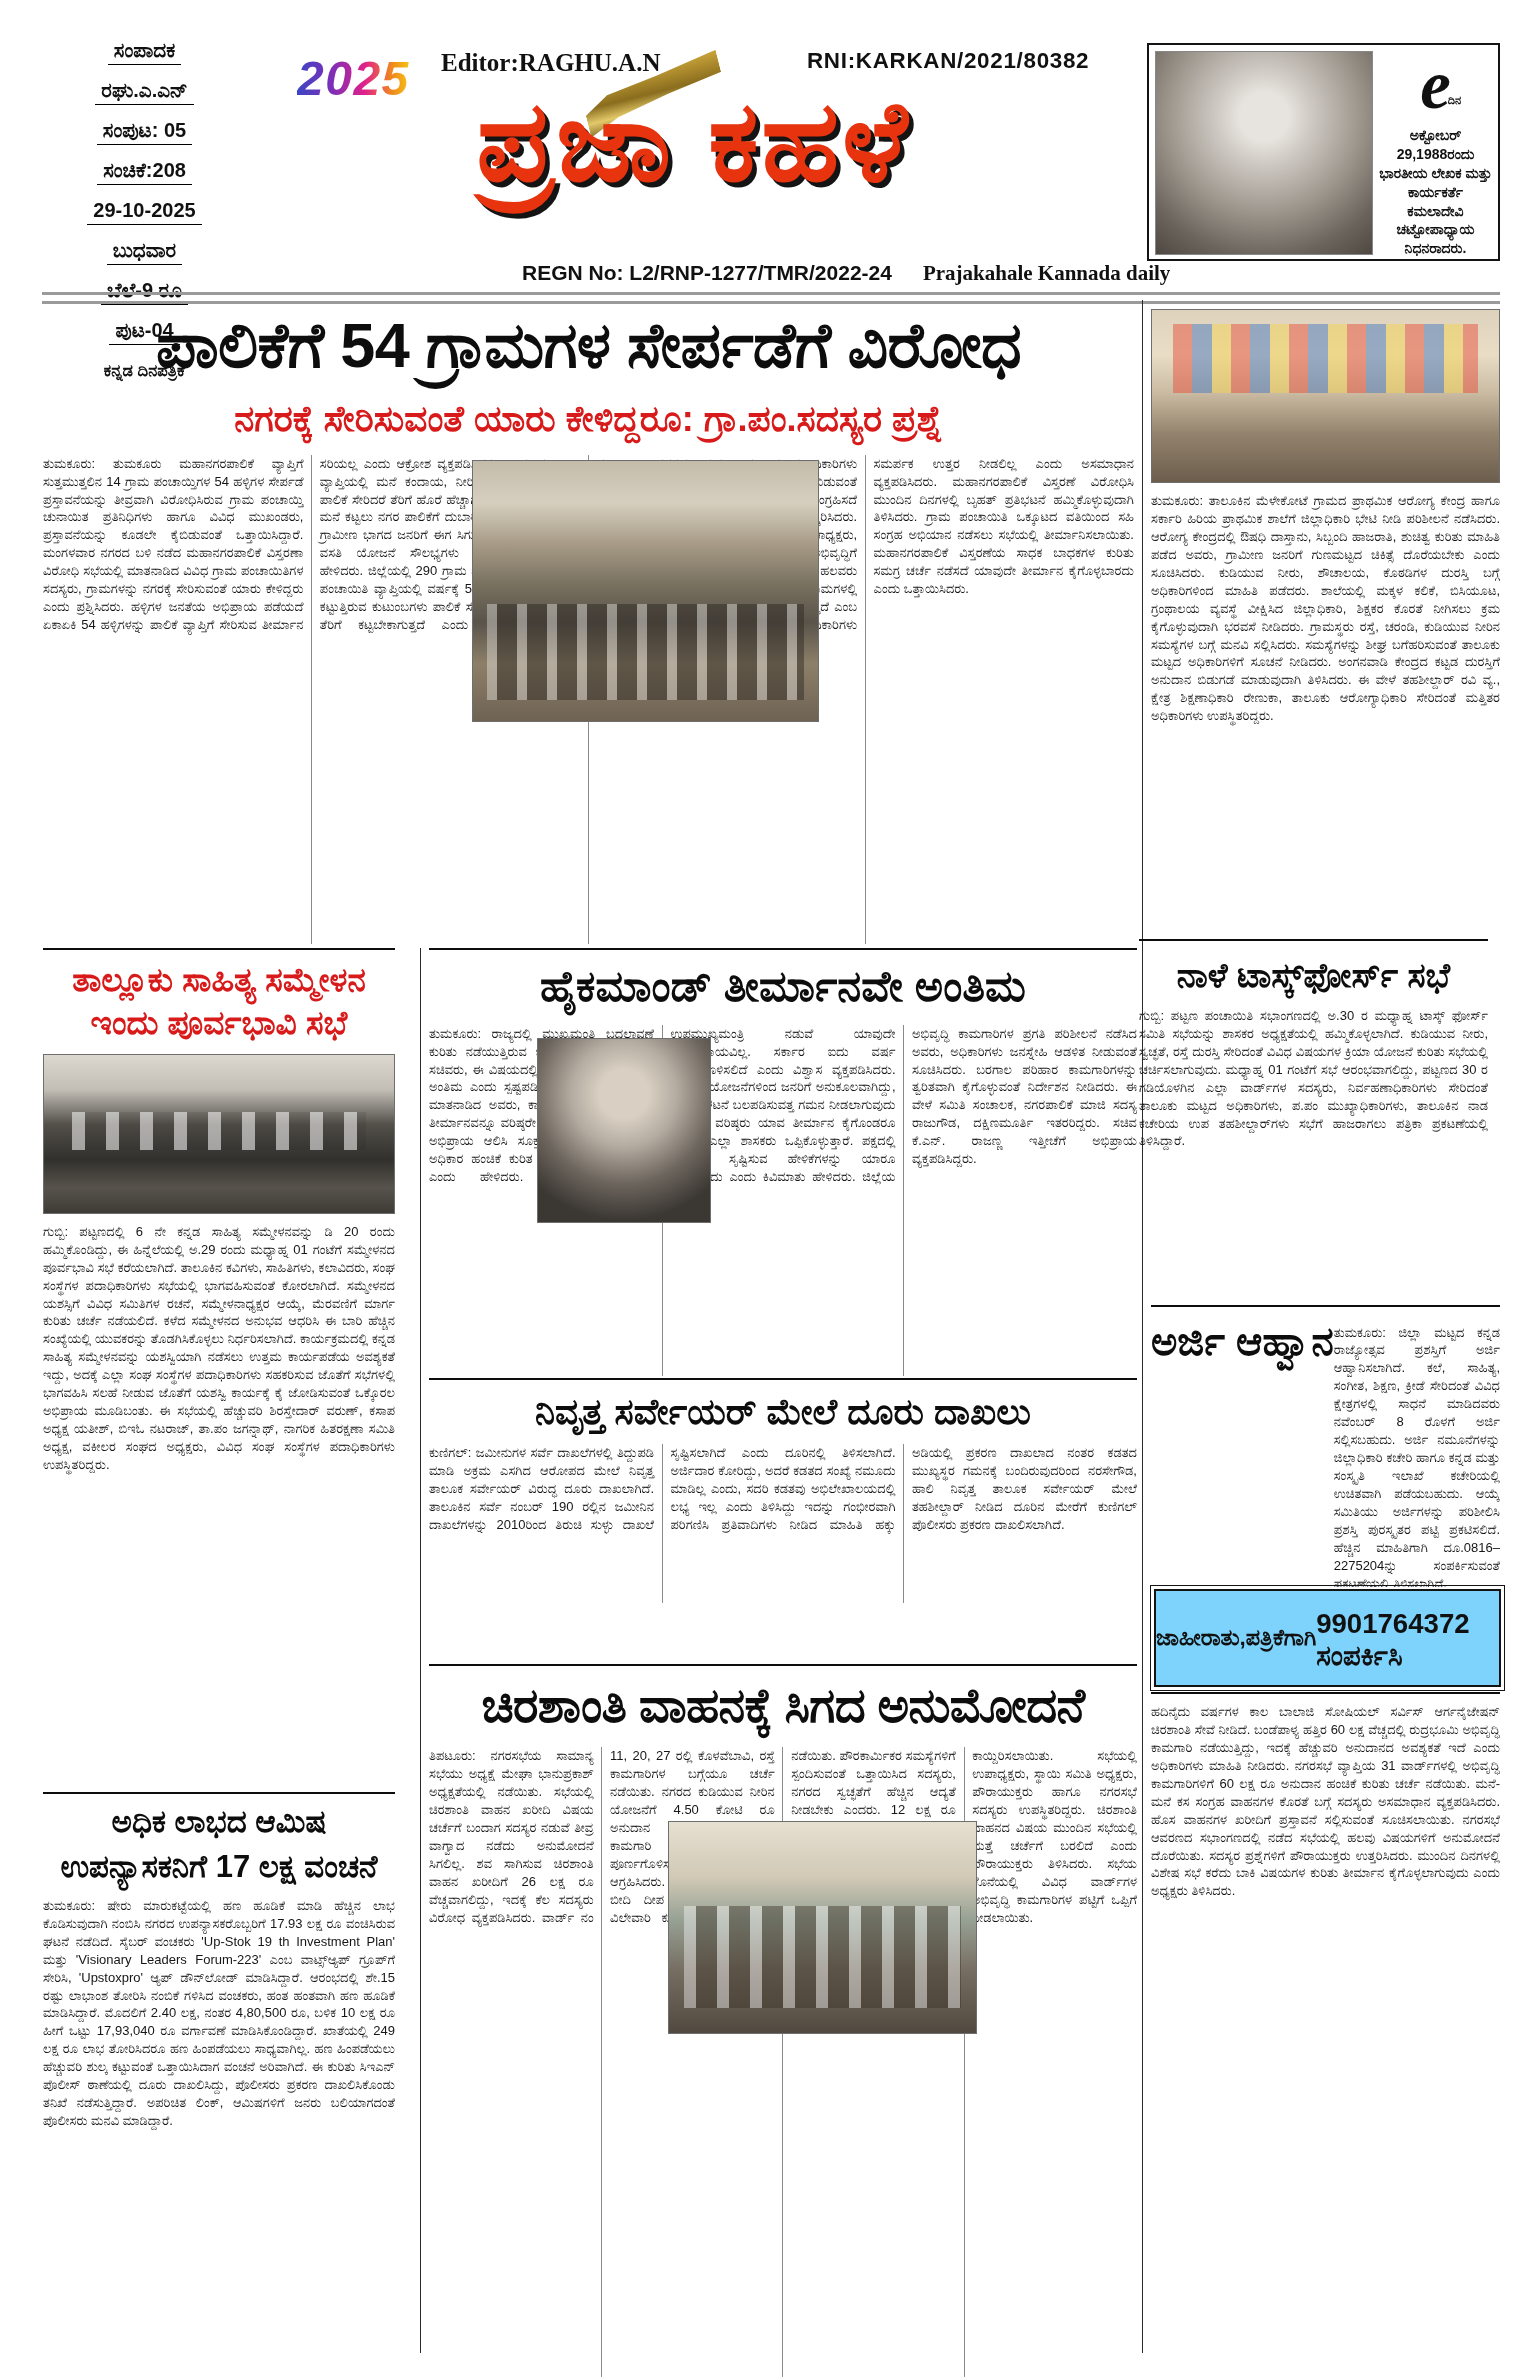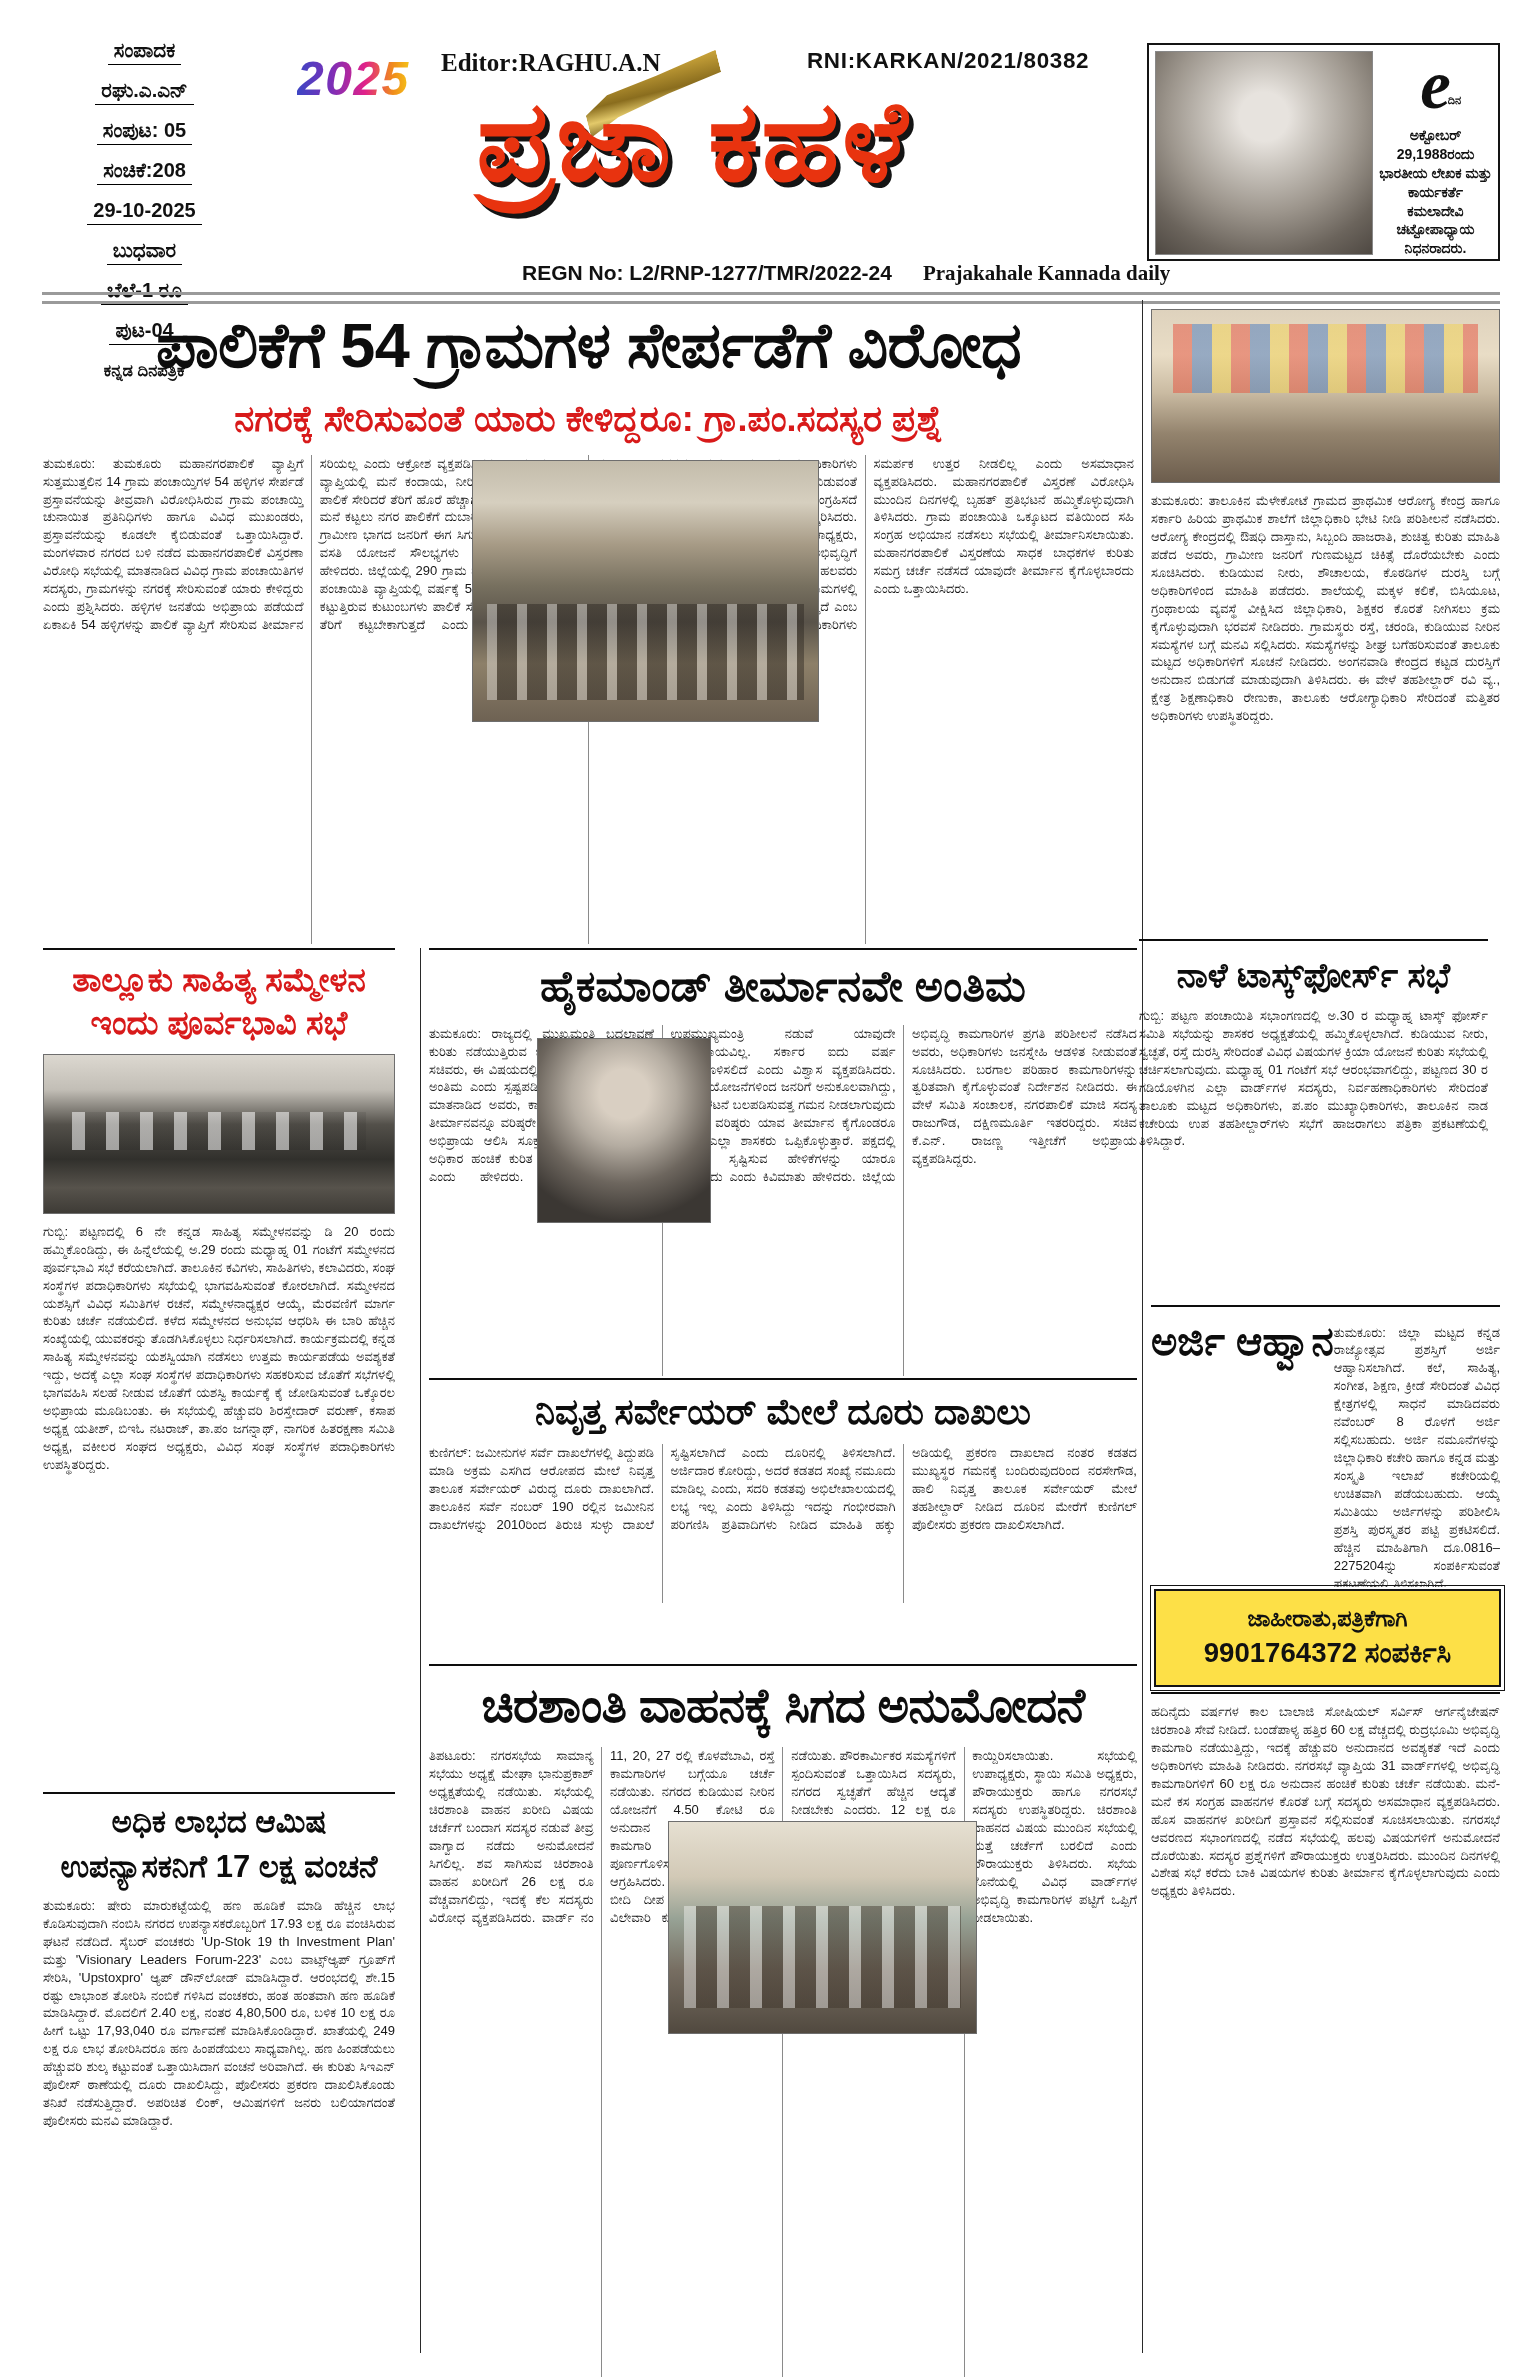--- a/index.html
+++ b/index.html
@@ -65,21 +65,21 @@
   .photo-dc::after{content:"";position:absolute;inset:8% 6% 52% 6%;
      background:repeating-linear-gradient(90deg,rgba(230,80,60,.5) 0 19.4px,rgba(70,120,190,.5) 19.4px 39px,rgba(240,210,90,.55) 39px 58px);}
   .dc-body{margin-top:9px;flex:1;}
   .article-task{left:1139px;top:939px;width:349px;height:365px;display:flex;flex-direction:column;padding-top:12px;}
   .task-head{font-size:34px;white-space:nowrap;}
   .task-body{margin-top:9px;flex:1;}
   .article-arji{left:1151px;top:1305px;width:349px;height:282px;display:flex;padding-top:7.5px;}
   .arji-head{font-size:40px;}
   .arji-body{margin-top:9px;flex:1;}
   .ad-box{left:1154px;top:1589px;width:343px;height:94px;border:2.2px solid #141414;outline:1.5px solid #141414;outline-offset:3px;
-          display:flex;flex-direction:column;justify-content:center;align-items:center;background:#fde047;}
+          display:flex;flex-direction:row;justify-content:center;align-items:center;background:#7dd3fc;}
   .ad-line1{font-weight:bold;font-size:22.4px;}
   .ad-line2{font-weight:bold;font-size:27.6px;margin-top:4.5px;}
   .article-chira-right{left:1151px;top:1692px;width:349px;height:661px;padding-top:9px;}
   .chira-right-body{height:641px;}
 
   
   .article-sahitya{left:43px;top:948px;width:352px;height:841px;display:flex;flex-direction:column;padding-top:9px;}
   .sahitya-head{font-size:33px;line-height:1.3;}
   .photo-sahitya{margin-top:9px;width:100%;height:160px;position:relative;
      background:linear-gradient(180deg,#dcd8d0 0%,#c2beb6 22%,#53504a 44%,#31302c 66%,#57534c 84%,#3e3b36 100%);}
@@ -119,21 +119,21 @@
 
 <div class="page" style="--accent_red: #d81a1a; --title_orange: #e8330f;">
 
   <div class="abs mast-left">
     <div class="mast-line">ಸಂಪಾದಕ</div>
     <div class="mast-line">ರಘು.ಎ.ಎನ್</div>
     <div class="mast-line">ಸಂಪುಟ: 05</div>
     <div class="mast-line">ಸಂಚಿಕೆ:208</div>
     <div class="mast-line">29-10-2025</div>
     <div class="mast-line">ಬುಧವಾರ</div>
-    <div class="mast-line">ಬೆಲೆ-1 ರೂ</div>
+    <div class="mast-line">ಬೆಲೆ-9 ರೂ</div>
     <div class="mast-line">ಪುಟ-04</div>
     <div class="mast-line small">ಕನ್ನಡ ದಿನಪತ್ರಿಕೆ</div>
   </div>
 
   <div class="abs editor-en">Editor:RAGHU.A.N</div>
   <div class="abs year-logo">2025</div>
   <div class="abs rni">RNI:KARKAN/2021/80382</div>
   <div class="abs horn"></div>
   <div class="abs paper-title">ಪ್ರಜಾ ಕಹಳೆ</div>
 

